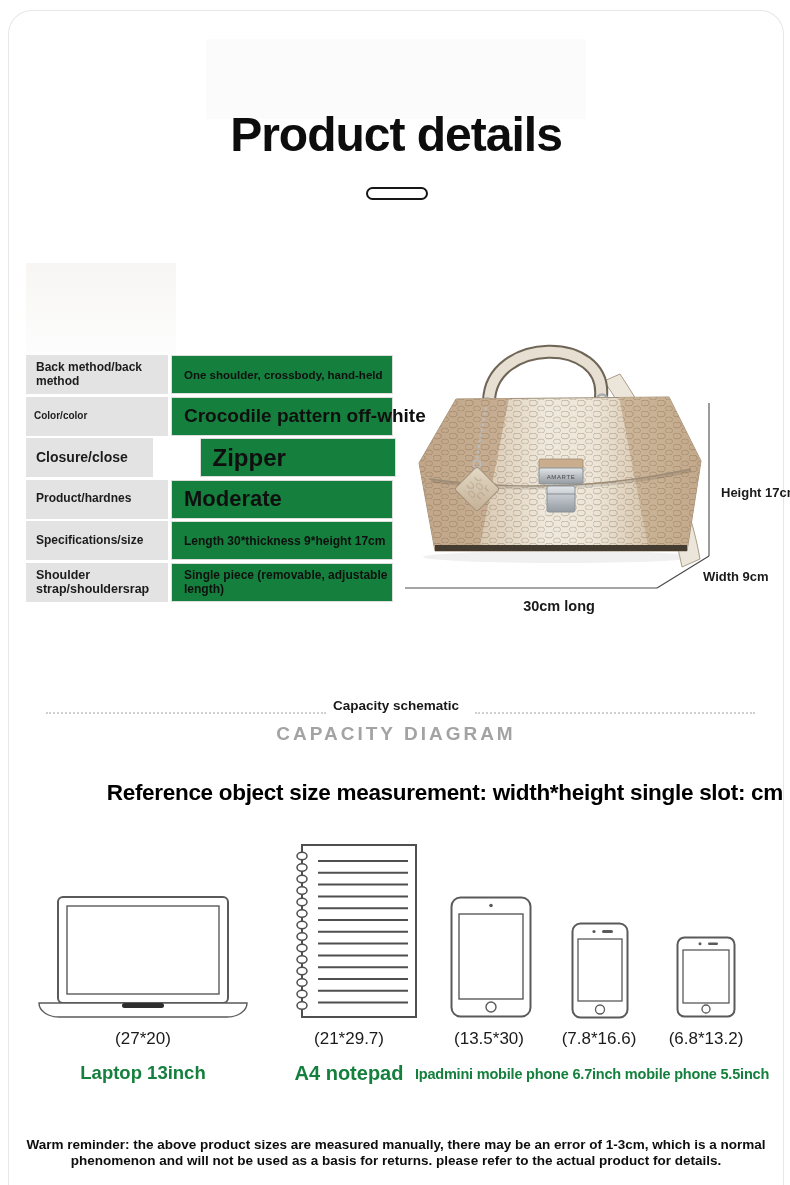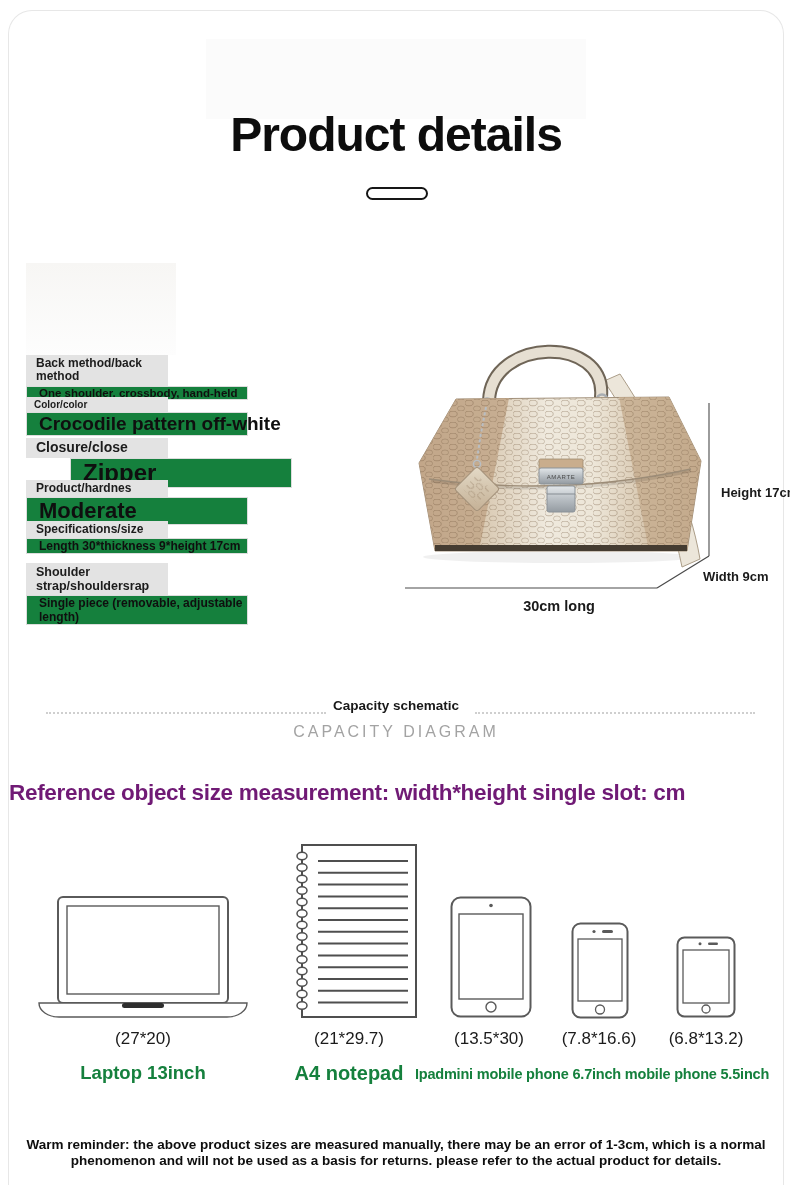--- a/index.html
+++ b/index.html
@@ -7,42 +7,42 @@
   .card{position:absolute;left:8px;top:10px;width:774px;height:1180px;background:#fff;
         border:1px solid #e7e7e7;border-bottom:none;border-radius:24px 24px 0 0;}
   .abs{position:absolute;}
   
   .img-remnant{left:197px;top:28px;width:380px;height:80px;background:#fbfbfb;}
   .page-title{left:0;top:96px;width:774px;text-align:center;font-size:48px;font-weight:800;letter-spacing:-1px;color:#0d0d0d;}
   .pill{left:357px;top:176px;width:58px;height:9px;border:2px solid #161616;border-radius:7px;background:#fff;}
   .blob{left:17px;top:252px;width:150px;height:92px;background:linear-gradient(180deg,#f7f6f4,#fdfdfd);}
   
   .spec-table{left:17px;top:344px;width:370px;display:flex;flex-direction:column;row-gap:2.5px;}
-  .spec-row{display:flex;column-gap:3px;height:39px;flex-direction:column;}
+  .spec-row{display:flex;column-gap:3px;height:39px;}
   .spec-label{width:142px;background:#e3e3e3;display:flex;align-items:center;box-sizing:border-box;
               padding:2px 6px 2px 10px;font-weight:700;color:#1c1c1c;line-height:1.12;}
   .spec-value{width:222px;background:#15803d;border:1px solid #ddd;display:flex;align-items:center;
               box-sizing:border-box;padding-left:12px;font-weight:700;color:#0f0f0f;}
   .lab-s{font-size:12px;} .lab-l{font-size:10px;padding-left:8px;} .lab-ml{font-size:14px;} .lab-xs{font-size:12.5px;}
   .val-xs{font-size:12px;} .val-s{font-size:11.5px;} .val-m{font-size:12px;}
   .val-l{font-size:19px;white-space:nowrap;overflow:visible;} .val-xl{font-size:24px;margin-left:44px;} .val-xl2{font-size:22px;}
   
   .bag-svg{left:392px;top:290px;}
   .dim-label{font-weight:700;color:#1a1a1a;white-space:nowrap;}
   .dim-height{left:712px;top:474px;font-size:13px;}
   .dim-width{left:694px;top:558px;font-size:13px;}
   .dim-length{left:550px;top:587px;transform:translateX(-50%);font-size:14.5px;}
   
   .dot-line{top:701px;height:0;border-top:2px dotted #cfcfcf;}
   .dot-left{left:37px;width:280px;}
   .dot-right{left:466px;width:280px;}
   .cap-title{left:0;top:687px;width:774px;text-align:center;font-size:13.5px;font-weight:700;color:#181818;}
-  .cap-sub{left:0;top:712px;width:774px;text-align:center;font-size:16px;font-weight:400;color:#a3a3a3;letter-spacing:3px;}
-  
-  .ref-heading{left:0;top:769px;width:774px;text-align:left;font-size:22.5px;font-weight:700;color:#701a75;letter-spacing:-0.3px;}
+  .cap-sub{left:0;top:712px;width:774px;text-align:center;font-size:19px;font-weight:700;color:#a3a3a3;letter-spacing:3px;}
+  
+  .ref-heading{left:0;top:769px;width:774px;text-align:right;font-size:22.5px;font-weight:700;color:#000000;letter-spacing:-0.3px;}
   .dev{position:absolute;}
   .dev-laptop{left:28px;top:884px;}
   .dev-notepad{left:279px;top:831px;}
   .dev-tablet{left:441px;top:885px;}
   .dev-phone1{left:562px;top:911px;}
   .dev-phone2{left:667px;top:925px;}
   .dev-size{top:1018px;transform:translateX(-50%);font-size:17px;font-weight:400;color:#1b1b1b;white-space:nowrap;}
   .sz-1{left:134px;} .sz-2{left:340px;} .sz-3{left:480px;} .sz-4{left:590px;} .sz-5{left:697px;}
   .dev-name{top:1051px;transform:translateX(-50%);font-weight:700;color:#15803d;white-space:nowrap;}
   .nm-1{left:134px;font-size:18.5px;} .nm-2{left:340px;font-size:20px;}

